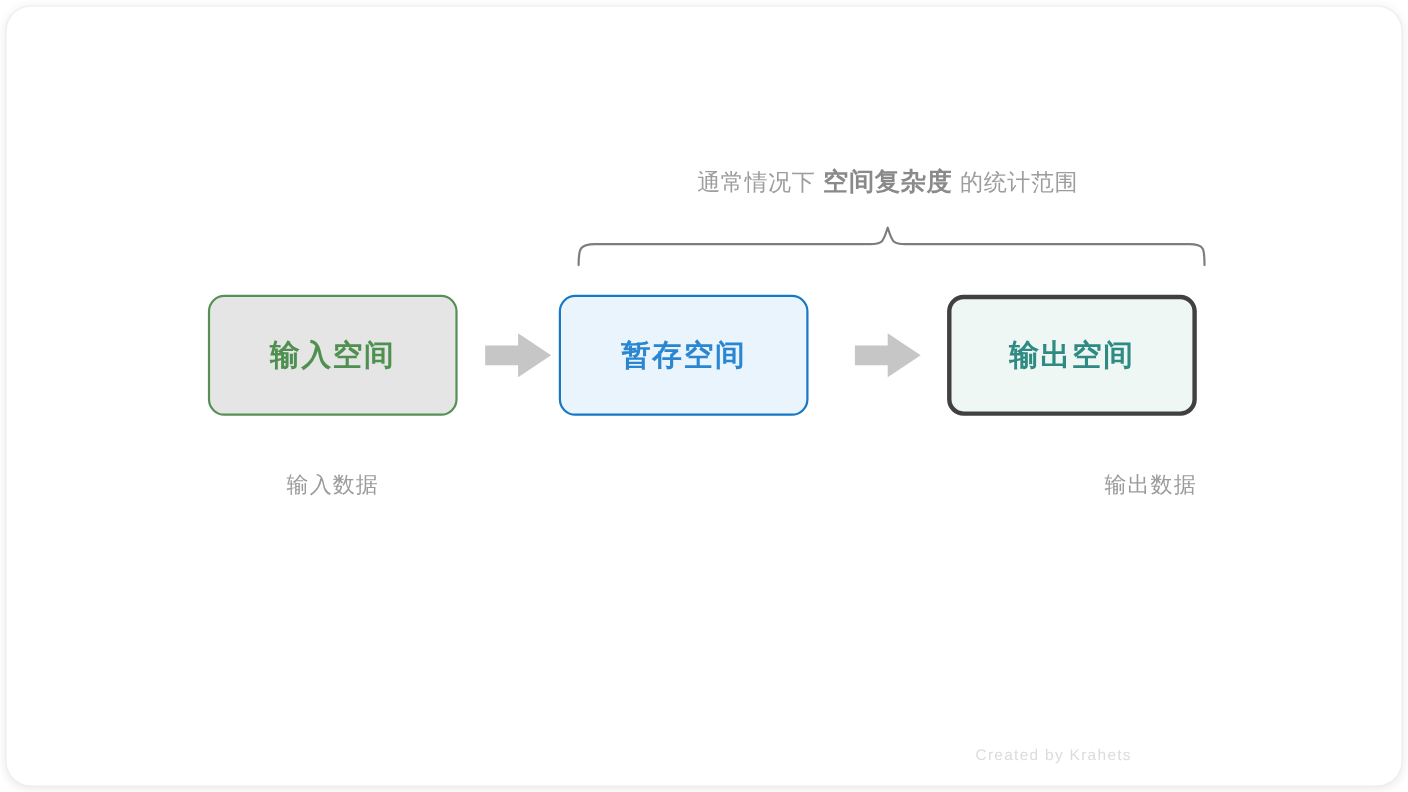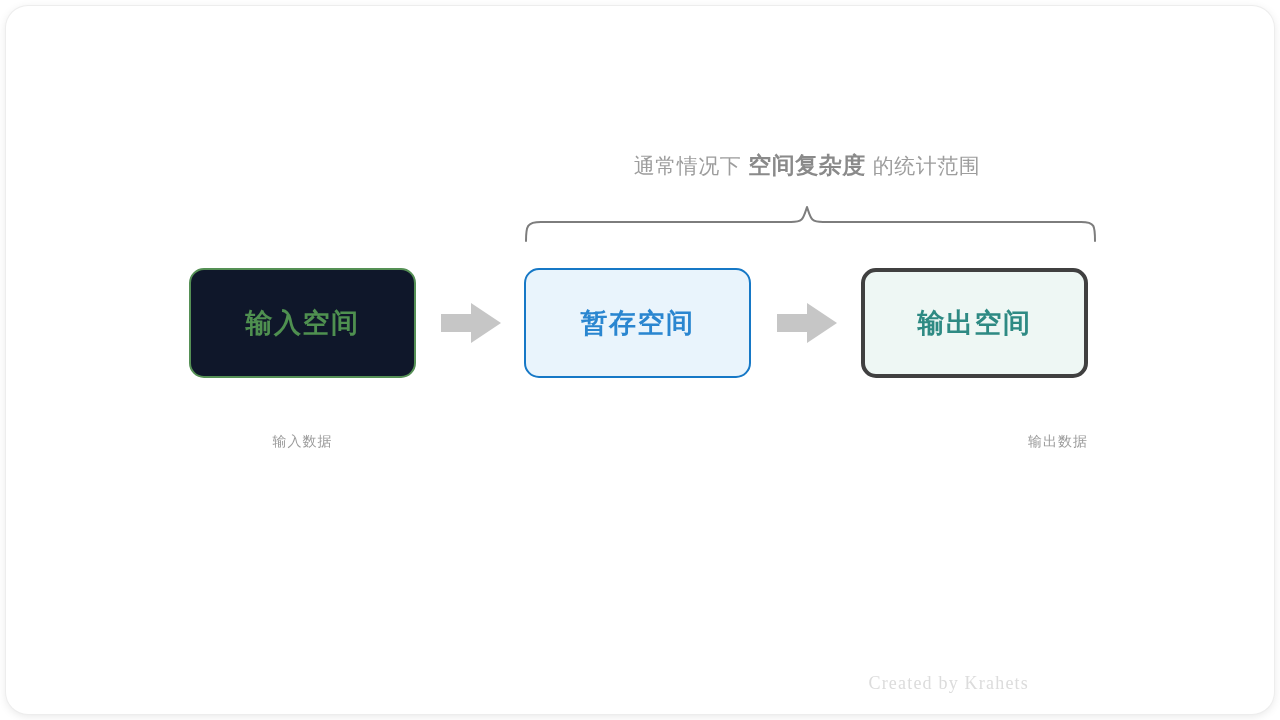--- a/index.html
+++ b/index.html
@@ -80,26 +80,26 @@
     display: flex;
     align-items: center;
     justify-content: center;
     font-size: 27px;
     font-weight: 700;
     letter-spacing: 1.5px;
   }
 
   .box-input {
     left: 189px;
-    background: #0f172a;
+    background: #e5e5e5;
     border: 2px solid #559055;
     color: #4f9050;
   }
   .box-temp {
-    left: 524px;
+    left: 508px;
     background: #e9f4fc;
     border: 2px solid #1678c6;
     color: #2a86d0;
   }
   .box-output {
     left: 861px;
     background: #eef7f4;
     border: 4px solid #404040;
     color: #2e8a83;
   }
@@ -111,36 +111,36 @@
     width: 62px;
     height: 40px;
   }
   .arrow-1 { left: 441px; }
   .arrow-2 { left: 777px; }
 
   
   .caption {
     position: absolute;
     text-align: center;
-    font-size: 14px;
+    font-size: 20px;
     color: #9b9b9b;
     letter-spacing: 1px;
     line-height: 47px;
   }
   .cap-input  { left: 189px; top: 418px; width: 227px; }
   .cap-temp   { left: 524px; top: 418px; width: 227px; }
   .cap-output { left: 861px; top: 418px; width: 227px; text-align: right; }
 
   
   .watermark {
     position: absolute;
     right: 38px;
     bottom: 26px;
-    font-family: Liberation Serif, serif;
-    font-size: 18px;
+    font-family: Liberation Sans, sans-serif;
+    font-size: 14px;
     color: #dcdcdc;
     letter-spacing: 1.2px;
     white-space: nowrap;
   }
 </style>
 </head>
 <body>
 
 <div id="canvas">
 

